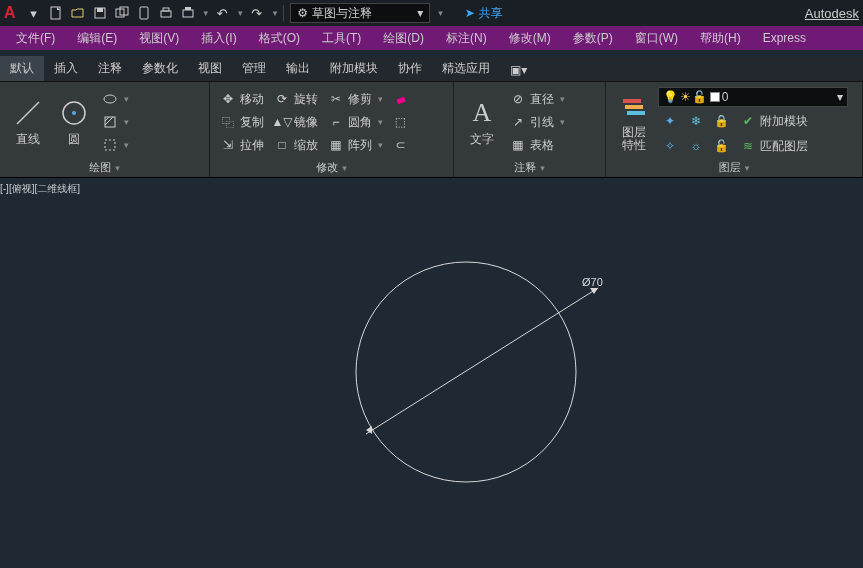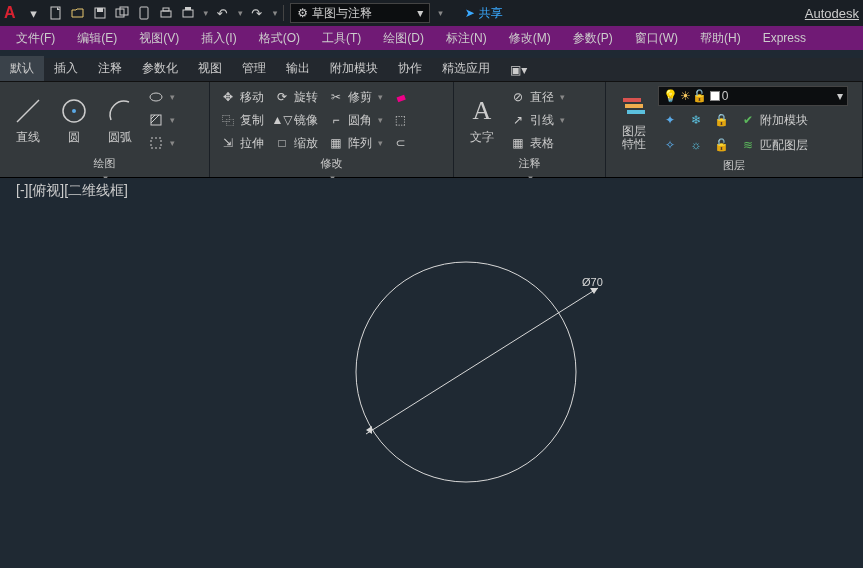--- a/index.html
+++ b/index.html
@@ -13,30 +13,30 @@
 .share{color:#3aa9ff;display:flex;align-items:center;gap:4px;margin-left:16px;cursor:pointer;}
 .brand{margin-left:auto;color:#ccc;font-size:13px;text-decoration:underline;}
 .menubar{height:24px;background:#701a75;display:flex;align-items:center;padding:0 6px;gap:2px;}
 .menu-item{padding:2px 10px;color:#ccc;cursor:pointer;}
 .tabbar{height:24px;background:#23282e;display:flex;align-items:flex-end;border-bottom:1px solid #111;margin-top:8px;}
 .tab{padding:4px 10px;color:#ccc;cursor:pointer;}
 .tab.active{background:#3a424a;}
 .ribbon{height:96px;background:#34393c;display:flex;border-bottom:1px solid #000;}
 .panel{border-right:1px solid #1a1f25;display:flex;flex-direction:column;padding:4px 6px 0 6px;}
 .panel-body{flex:1;display:flex;gap:2px;}
-.panel-title{text-align:center;color:#ccc;font-size:11px;padding:2px 0;display:flex;justify-content:center;align-items:center;gap:2px;flex-direction:column;}
+.panel-title{text-align:center;color:#ccc;font-size:11px;padding:2px 0;display:flex;justify-content:center;align-items:center;gap:2px;}
 .bigbtn{display:flex;flex-direction:column;align-items:center;justify-content:center;width:44px;gap:2px;cursor:pointer;padding:2px;}
 .bigicon{width:32px;height:32px;display:flex;align-items:center;justify-content:center;}
 .col{display:flex;flex-direction:column;gap:1px;justify-content:center;}
 .smallbtn{display:flex;align-items:center;gap:4px;padding:1px 4px;cursor:pointer;height:22px;}
 .si{width:16px;height:16px;display:flex;align-items:center;justify-content:center;}
 .iconrow{display:flex;gap:2px;}
 .layer-sel{background:#0c0e10;border:1px solid #444;height:20px;width:190px;display:flex;align-items:center;padding:0 4px;gap:2px;cursor:pointer;}
 .canvas{position:relative;background:#1f2933;height:398px;}
-.vp-label{position:absolute;top:4px;left:16px;color:#ccc;font-size:14px;}
+.vp-label{position:absolute;top:4px;left:0;color:#ccc;font-size:10px;}
 svg.drawing{position:absolute;top:0;left:0;}
 .dd{font-size:9px;color:#888;margin-left:2px;}
 </style>
 </head>
 <body>
 
 <div class="titlebar">
   <span class="logo">A</span>
   <span class="qat-icon">▾</span>
   <span class="qat-icon">
@@ -142,28 +142,20 @@
         </div>
       <div class="bigbtn">
           <div class="bigicon">
             <svg width="30" height="30">
               <circle cx="15" cy="15" r="11" fill="none" stroke="#ccc" stroke-width="1.5"></circle>
               <circle cx="15" cy="15" r="2" fill="#5aa9e6"></circle>
             </svg>
           </div>
           <span>圆</span>
         </div>
-      <div class="bigbtn">
-          <div class="bigicon">
-            <svg width="30" height="30">
-              <path d="M6 24 A14 14 0 0 1 24 6" fill="none" stroke="#ccc" stroke-width="1.5"></path>
-            </svg>
-          </div>
-          <span>圆弧</span>
-        </div>
       <div class="col">
         <div class="smallbtn">
             <span class="si">
               <svg width="14" height="14">
                 <ellipse cx="7" cy="7" rx="6" ry="4" fill="none" stroke="#ccc"></ellipse>
               </svg>
             </span>
             <span class="dd">▾</span>
           </div>
         <div class="smallbtn">

